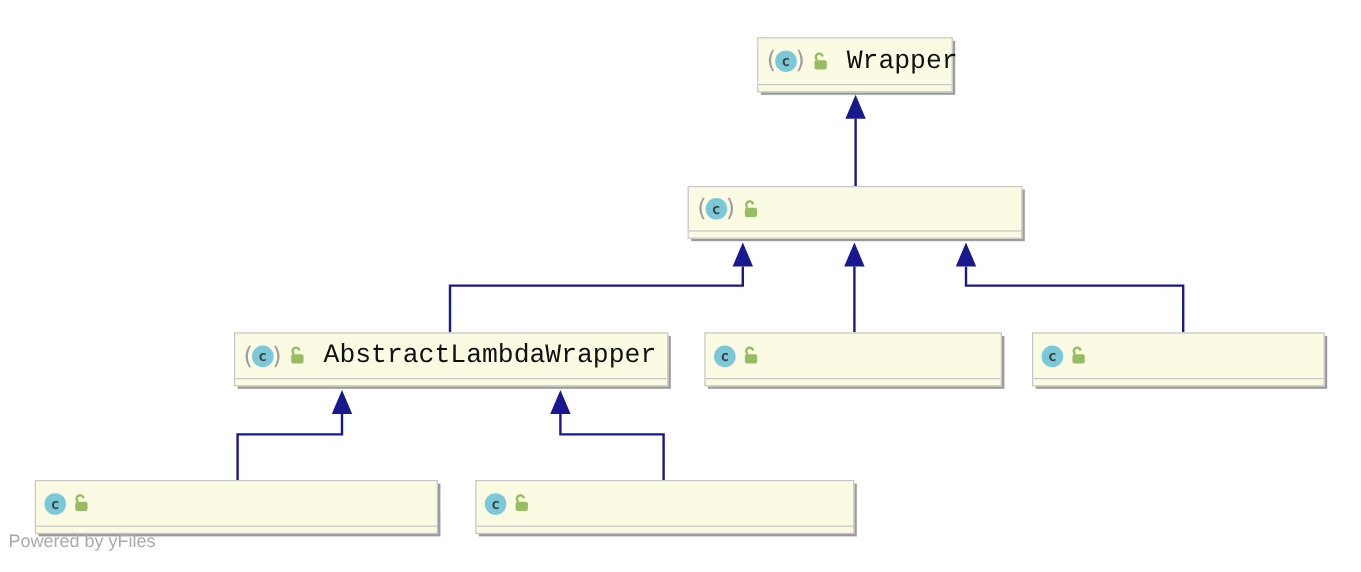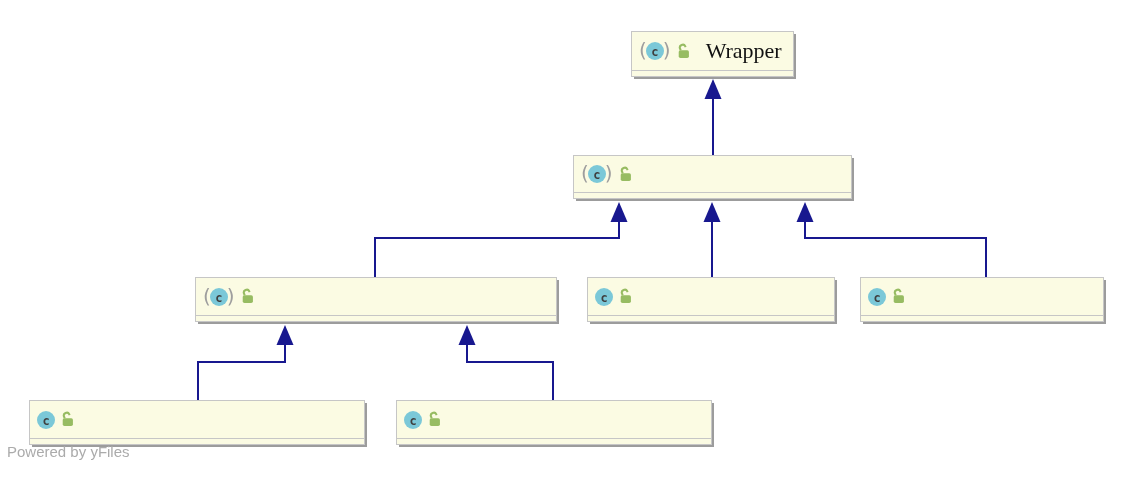--- a/index.html
+++ b/index.html
@@ -79,21 +79,21 @@
   }
   .icon-lock {
     display: inline-flex;
     flex: none;
     margin-left: 4px;
   }
   .icon-lock svg { display: block; }
   .node-label {
     margin-left: 14px;
     margin-right: 6px;
-    font-family: Liberation Serif, serif;
+    font-family: Liberation Mono, monospace;
     font-size: 22px;
     color: var(--label-color, #111111);
   }
   #watermark {
     position: absolute;
     left: 7px;
     top: 443px;
     font-family: "Liberation Sans", sans-serif;
     font-size: 15px;
     color: var(--watermark-color, #ababab);
@@ -156,20 +156,21 @@
         <span class="paren paren-l">(</span>
         <span class="circle"><span class="circle-letter">c</span></span>
         <span class="paren paren-r">)</span>
       </span>
       <span class="icon-lock">
         <svg width="17" height="17" viewBox="0 0 16 16">
           <rect x="3.5" y="6.8" width="9.6" height="7.2" rx="1.6" class="lock-fill" fill="#97bc62"></rect>
           <path d="M5.4,6.8 V5.3 a2.7,2.7 0 0 1 5.4,0 V6" fill="none" class="lock-stroke" stroke-width="1.9" transform="rotate(-24 5.4 6.8)" stroke="#97bc62"></path>
         </svg>
       </span>
+      <span class="node-label">AbstractLambdaWrapper</span>
     </div>
   </div>
       <div class="class-node" data-abstract="false" style="left: 587px; top: 277px; width: 248px; height: 45px;">
     <div class="node-content">
       <span class="icon-class">
 
         <span class="circle"><span class="circle-letter">c</span></span>
 
       </span>
       <span class="icon-lock">

